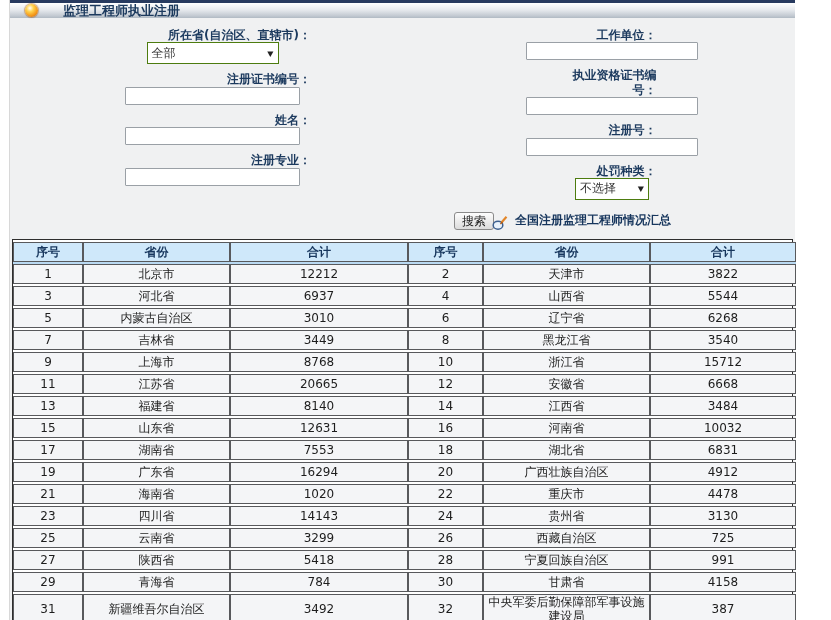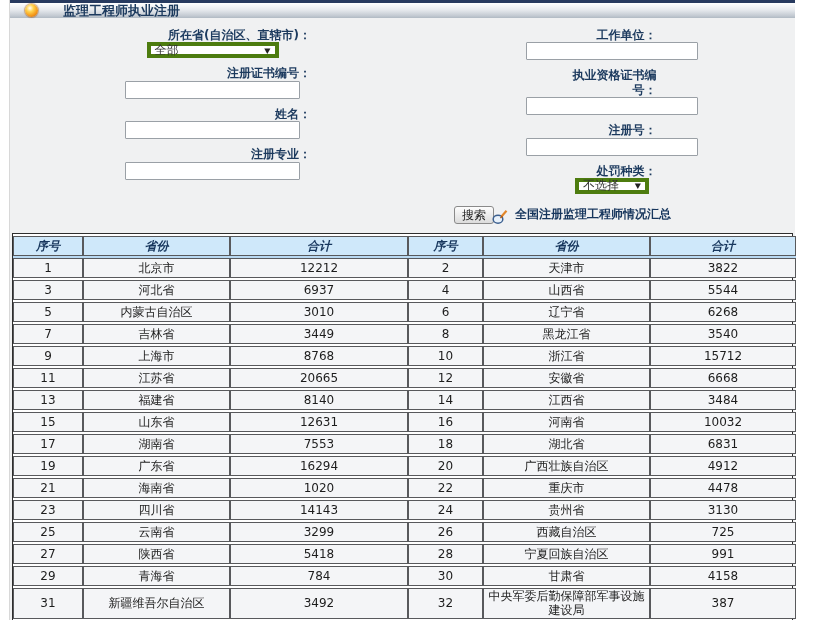--- a/index.html
+++ b/index.html
@@ -32,21 +32,21 @@
   .frow { display:flex; align-items:center; min-height:20px; margin-bottom:8px;flex-direction:column; }
   .flabel { font-weight:bold; color:#1c3a5e; text-align:right; line-height:1.2; }
   .fcol-left  .flabel { width:200px; }
   .fcol-right .flabel { width:92px; }
   .tinput {
     width:175px; height:18px; border:1px solid #9aa0a6; background:#fff;
     margin-left:3px; font-size:12px; padding:0 3px; border-radius:1px;
   }
   .fcol-right .tinput { width:172px; }
   .selectbox {
-    margin-left:3px; height:16px; border:4px solid #4d7c0f; background:#fff;
+    margin-left:3px; height:22px; border:1px solid #4d7c0f; background:#fff;
     display:flex; align-items:center; justify-content:space-between;
     padding:0 4px; color:#333; cursor:default;
   }
   .selectbox.wide  { width:132px; }
   .selectbox.small { width:74px; }
   .sel-arrow { font-size:8px; color:#222; transform:scaleY(.9); }
   .search-row { display:flex; align-items:center; padding-left:28px; margin-top:0px; }
   .search-btn {
     height:18px; padding:0 7px 11px 7px; font-size:12px; color:#222;
     border:1px solid #8a8a8a; border-radius:3px;
@@ -58,21 +58,20 @@
   
   .tablewrap { margin:3px 2px 0 2px; border:1px solid #2e2e2e; background:#fff; }
   table { border-collapse:separate; border-spacing:0 2px; width:100%; table-layout:fixed; }
   th, td {
     border:1px solid #58595c; text-align:center; font-size:12px;
     height:20px; padding:0 2px; line-height:1.2;
   }
   th {
     background:#cfe8fa; color:#17365d; font-weight:bold;
     box-shadow:0 2px 0 #b9d9f2;
-    font-style:italic;
   }
   td { background:#f4f5f7; color:#1d1d1d; }
   .total-label { text-align:right; padding-right:7px;font-style:italic; }
   .total-value { text-align:left;  padding-left:20px;font-weight:bold; }
 </style>
 </head>
 <body>
 
 <div class="content">
 

